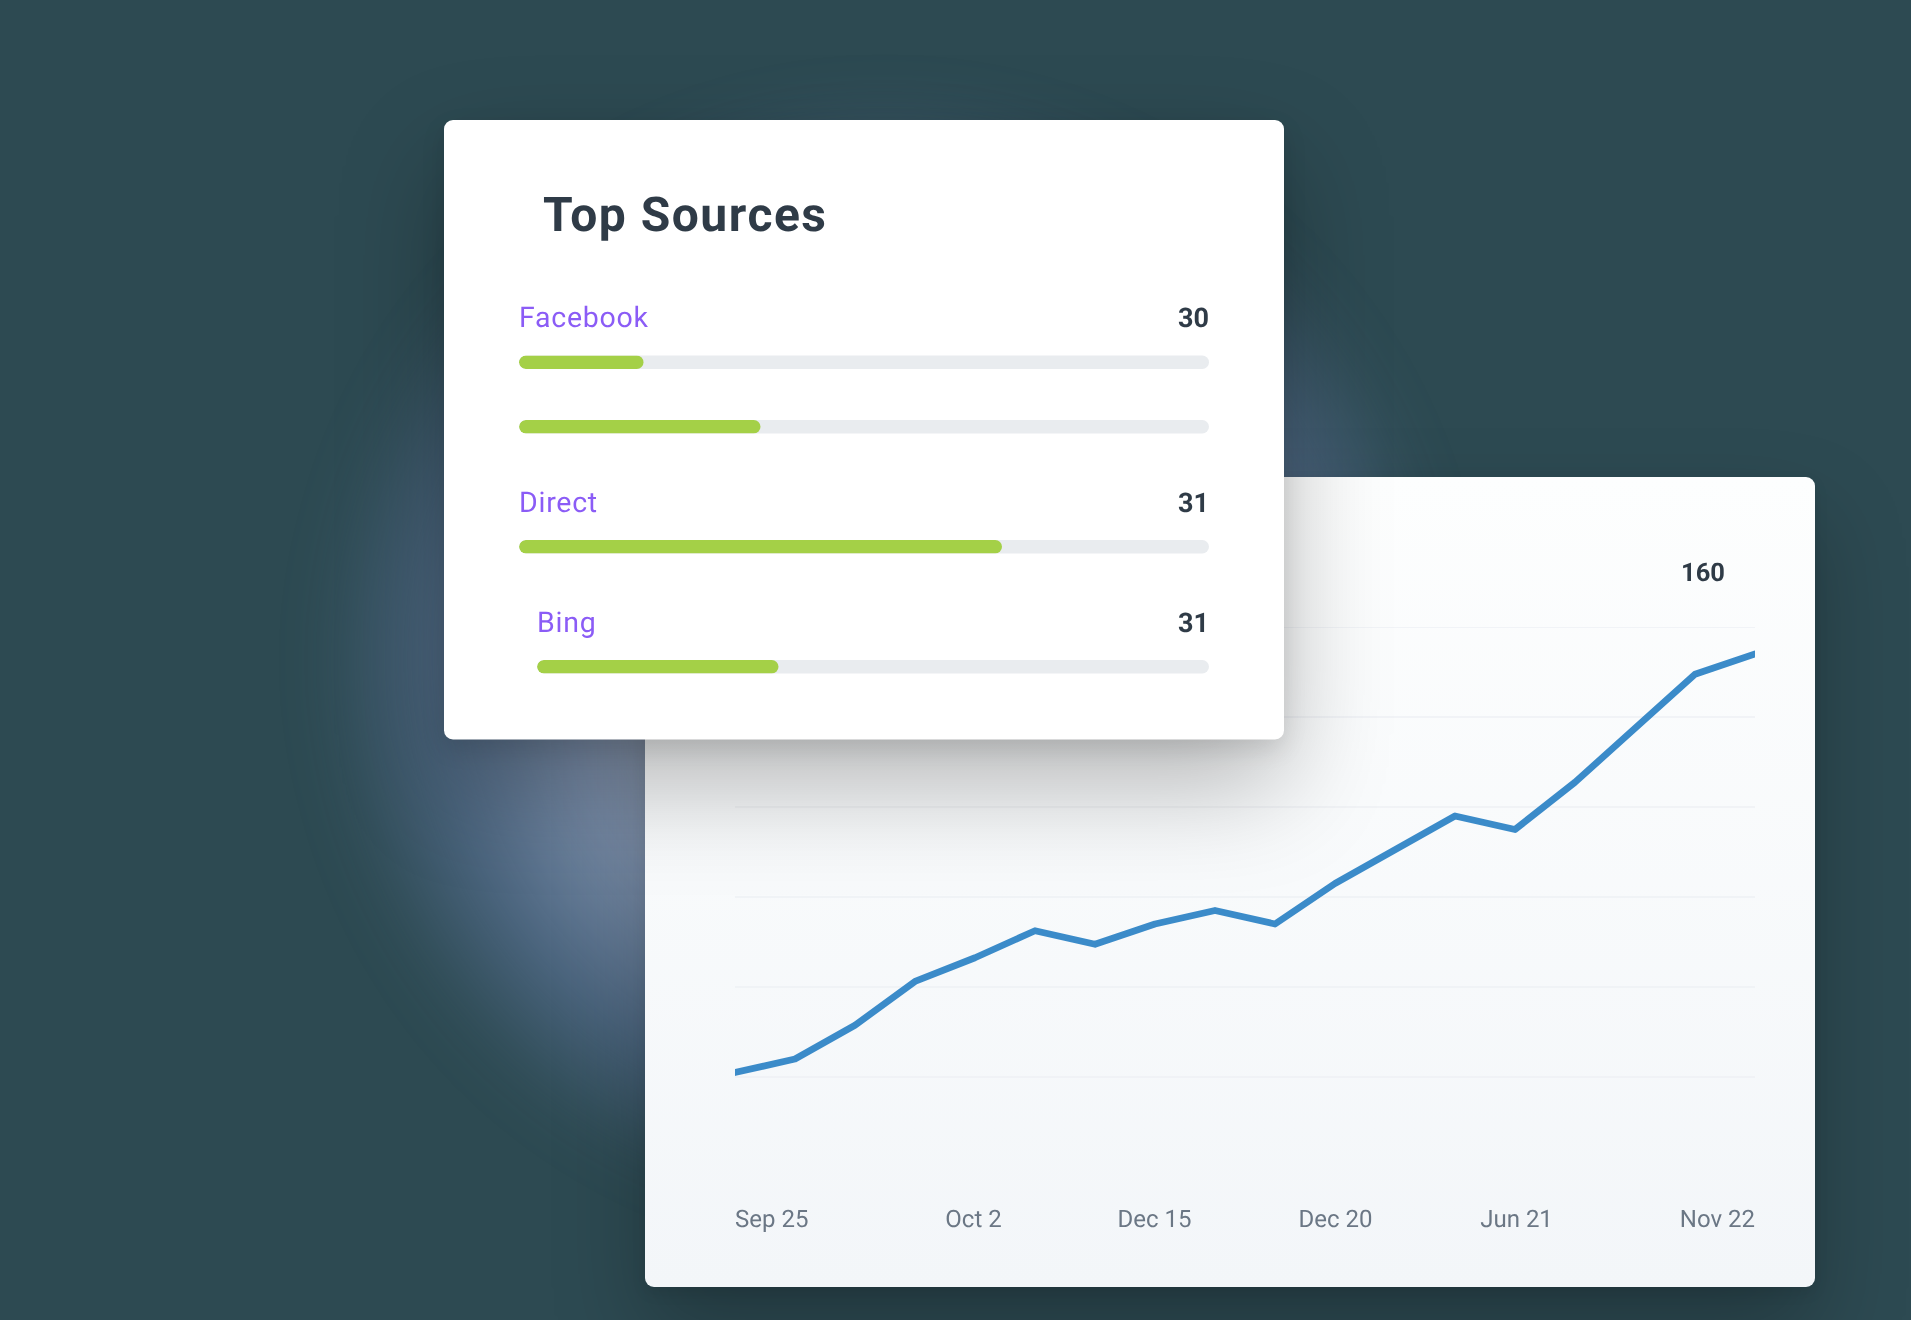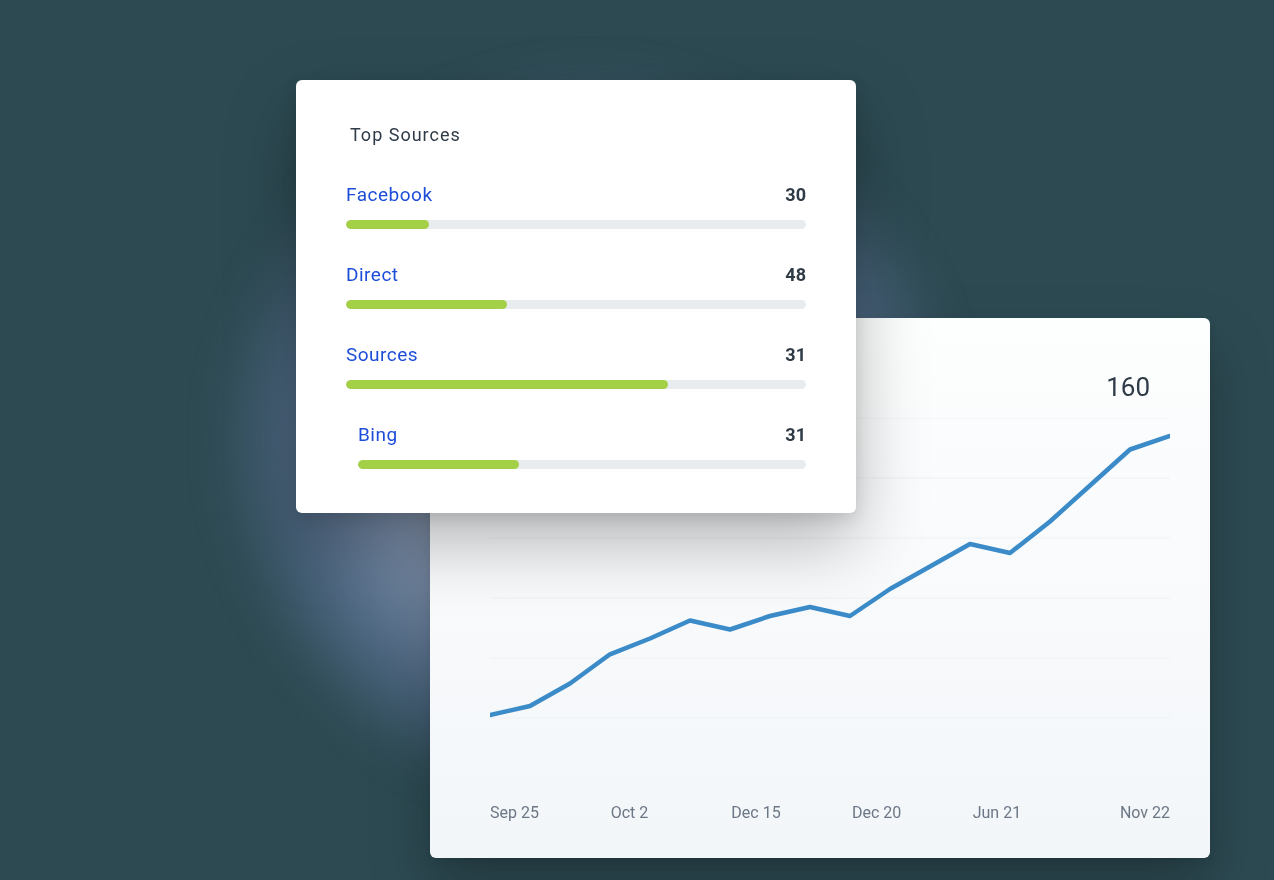--- a/index.html
+++ b/index.html
@@ -35,22 +35,22 @@
     border-radius: 6px;
     box-shadow: 0 30px 60px rgba(0,0,0,0.25), 0 4px 10px rgba(0,0,0,0.08);
     padding: 40px 40px 30px 60px;
     box-sizing: border-box;
   }
 
   .line-card .metric {
     position: absolute;
     top: 54px;
     right: 60px;
-    font-size: 26px;
-    font-weight: 400;
+    font-size: 17px;
+    font-weight: 700;
     color: #2f3b47;
   }
 
   .chart-area {
     position: absolute;
     left: 60px;
     right: 40px;
     top: 100px;
     bottom: 80px;
   }
@@ -61,57 +61,57 @@
     position: absolute;
     left: 60px;
     right: 40px;
     bottom: 36px;
     display: flex;
     justify-content: space-between;
     color: #6b7785;
     font-size: 16px;
     gap: 44px;
   }
-  .x-axis span { flex: 1; }
+  .x-axis span { flex: 1; text-align: center; }
   .x-axis span:first-child { text-align: left; }
   .x-axis span:last-child { text-align: right; }
 
   
   .sources-card {
     position: absolute;
     left: 296px;
     top: 80px;
     width: 560px;
     background: #ffffff;
     border-radius: 6px;
     box-shadow: 0 30px 70px rgba(0,0,0,0.28), 0 6px 16px rgba(0,0,0,0.10);
     padding: 44px 50px 44px 50px;
     box-sizing: border-box;
   }
 
   .sources-card h2 {
-    margin: 0 0 38px 4px;
-    font-size: 18px;
-    font-weight: 400;
+    margin: 0 0 38px 16px;
+    font-size: 32px;
+    font-weight: 700;
     letter-spacing: 1px;
     color: #2f3b47;
   }
 
   .source-item { margin-bottom: 34px; }
   .source-item:last-child { margin-bottom: 0; margin-left: 12px; }
 
   .source-row {
     display: flex;
     justify-content: space-between;
     align-items: baseline;
     margin-bottom: 14px;
   }
   .source-label {
     font-size: 19px;
-    color: #1d4ed8;
+    color: #8b5cf6;
     letter-spacing: 0.5px;
   }
   .source-value {
     font-size: 18px;
     font-weight: 700;
     color: #2f3b47;
   }
   .bar-track {
     width: 100%;
     height: 9px;
@@ -161,31 +161,27 @@
       <div class="source-item">
         <div class="source-row">
           <span class="source-label">Facebook</span>
           <span class="source-value">30</span>
         </div>
         <div class="bar-track">
           <div class="bar-fill" style="width: 18%;"></div>
         </div>
       </div>
       <div class="source-item">
-        <div class="source-row">
-          <span class="source-label">Direct</span>
-          <span class="source-value">48</span>
-        </div>
         <div class="bar-track">
           <div class="bar-fill" style="width: 35%;"></div>
         </div>
       </div>
       <div class="source-item">
         <div class="source-row">
-          <span class="source-label">Sources</span>
+          <span class="source-label">Direct</span>
           <span class="source-value">31</span>
         </div>
         <div class="bar-track">
           <div class="bar-fill" style="width: 70%;"></div>
         </div>
       </div>
       <div class="source-item">
         <div class="source-row">
           <span class="source-label">Bing</span>
           <span class="source-value">31</span>

